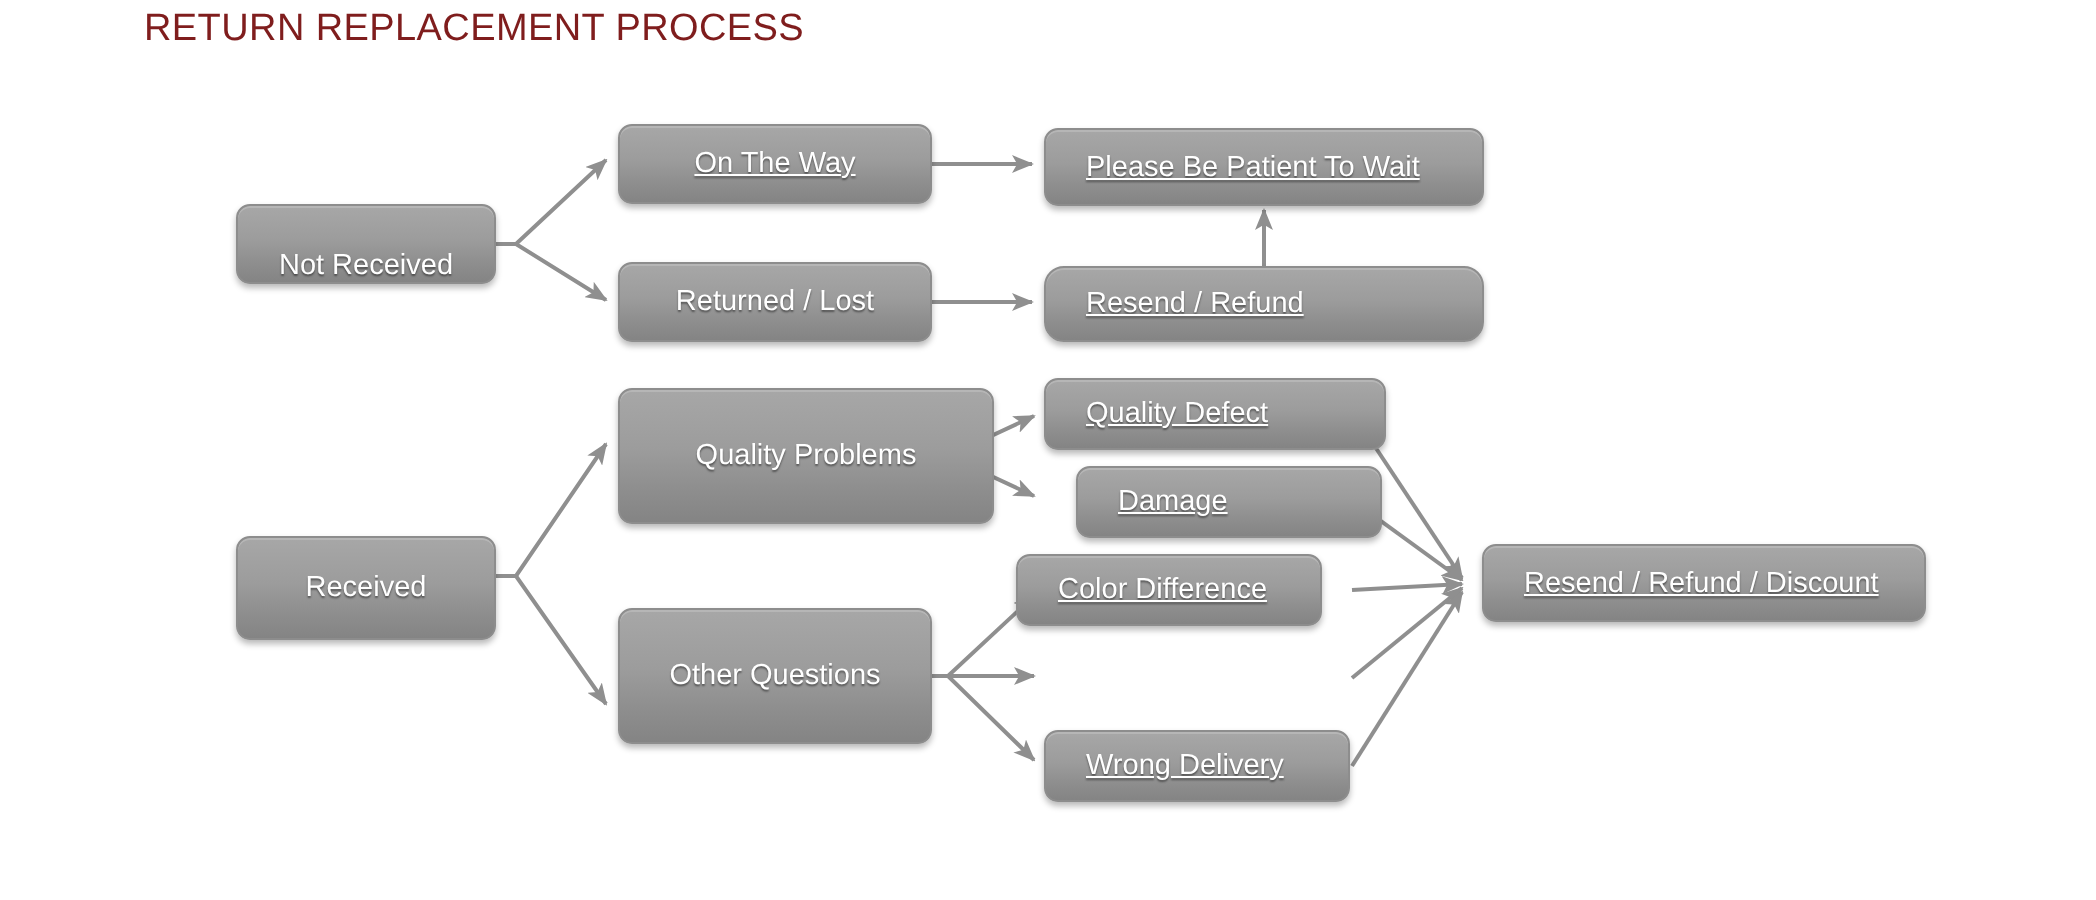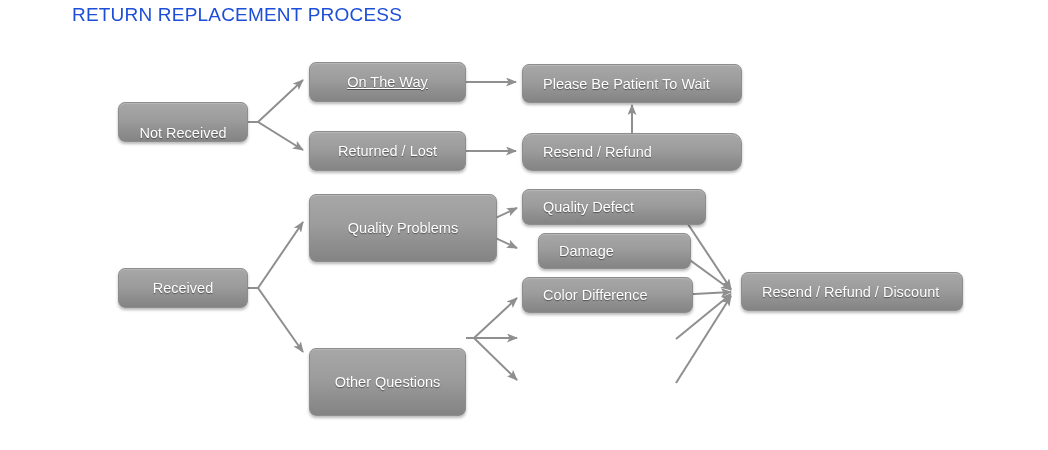--- a/index.html
+++ b/index.html
@@ -23,21 +23,21 @@
     height: 450px;
   }
 
   #title {
     position: absolute;
     left: 72px;
     top: 4px;
     font-size: 19px;
     font-weight: 400;
     letter-spacing: 0.2px;
-    color: #1d4ed8;
+    color: #7f1d1d;
     white-space: nowrap;
   }
 
   #edges {
     position: absolute;
     left: 0; top: 0;
     width: 1048px;
     height: 450px;
     pointer-events: none;
   }
@@ -55,21 +55,21 @@
     font-size: 14.5px;
     text-shadow: 0 1px 1px rgba(0,0,0,0.45);
     white-space: nowrap;
     overflow: hidden;
   }
   .node .lbl {
     display: block;
     width: 100%;
   }
   .node.center .lbl { text-align: center; }
-  .node.left   .lbl { text-align: left; padding-left: 20px; }
+  .node.left   .lbl { text-align: left; padding-left: 20px; text-decoration: underline; }
 </style>
 </head>
 <body>
 
 <div id="canvas">
 
   <div id="title">RETURN REPLACEMENT PROCESS</div>
 
   <svg id="edges" viewBox="0 0 1048 450" width="1048" height="450" xmlns="http://www.w3.org/2000/svg">
     <defs>
@@ -103,59 +103,62 @@
       <path d="M676,295 L731,292"></path>
       <path d="M676,339 L731,294"></path>
       <path d="M676,383 L731,296"></path>
     </g>
   </svg>
 
   <div class="node center" style="left:118px; top:102px; width:130px; height:40px;align-items:flex-end;">
     <span class="lbl">Not Received</span>
   </div>
 
-  <div class="node center" style="left:118px; top:268px; width:130px; height:40px;align-items:center;">
+  <div class="node center" style="left:118px; top:268px; width:130px; height:52px;align-items:center;">
     <span class="lbl">Received</span>
   </div>
 
   <div class="node center" style="left:309px; top:62px; width:157px; height:40px;text-decoration:underline;">
     <span class="lbl">On The Way</span>
   </div>
 
   <div class="node center" style="left:309px; top:131px; width:157px; height:40px;justify-content:flex-end;">
     <span class="lbl">Returned / Lost</span>
   </div>
 
   <div class="node center" style="left:309px; top:194px; width:188px; height:68px;">
     <span class="lbl">Quality Problems</span>
   </div>
 
-  <div class="node center" style="left:309px; top:304px; width:157px; height:68px;margin-top:44px;">
+  <div class="node center" style="left:309px; top:304px; width:157px; height:68px;">
     <span class="lbl">Other Questions</span>
   </div>
 
   <div class="node left" style="left:522px; top:64px; width:220px; height:39px;">
     <span class="lbl">Please Be Patient To Wait</span>
   </div>
 
   <div class="node left" style="left:522px; top:133px; width:220px; height:38px;border-radius:10px;">
     <span class="lbl">Resend / Refund</span>
   </div>
 
-  <div class="node left" style="left:522px; top:189px; width:184px; height:36px;">
+  <div class="node left" style="left:522px; top:189px; width:171px; height:36px;">
     <span class="lbl">Quality Defect</span>
   </div>
 
   <div class="node left" style="left:538px; top:233px; width:153px; height:36px;">
     <span class="lbl">Damage</span>
   </div>
 
-  <div class="node left" style="left:522px; top:277px; width:171px; height:36px;">
+  <div class="node left" style="left:508px; top:277px; width:153px; height:36px;">
     <span class="lbl">Color Difference</span>
   </div>
 
 
+  <div class="node left" style="left:522px; top:365px; width:153px; height:36px;">
+    <span class="lbl">Wrong Delivery</span>
+  </div>
 
   <div class="node left" style="left:741px; top:272px; width:222px; height:39px;">
     <span class="lbl">Resend / Refund / Discount</span>
   </div>
 
 </div>
 
 </body></html>

